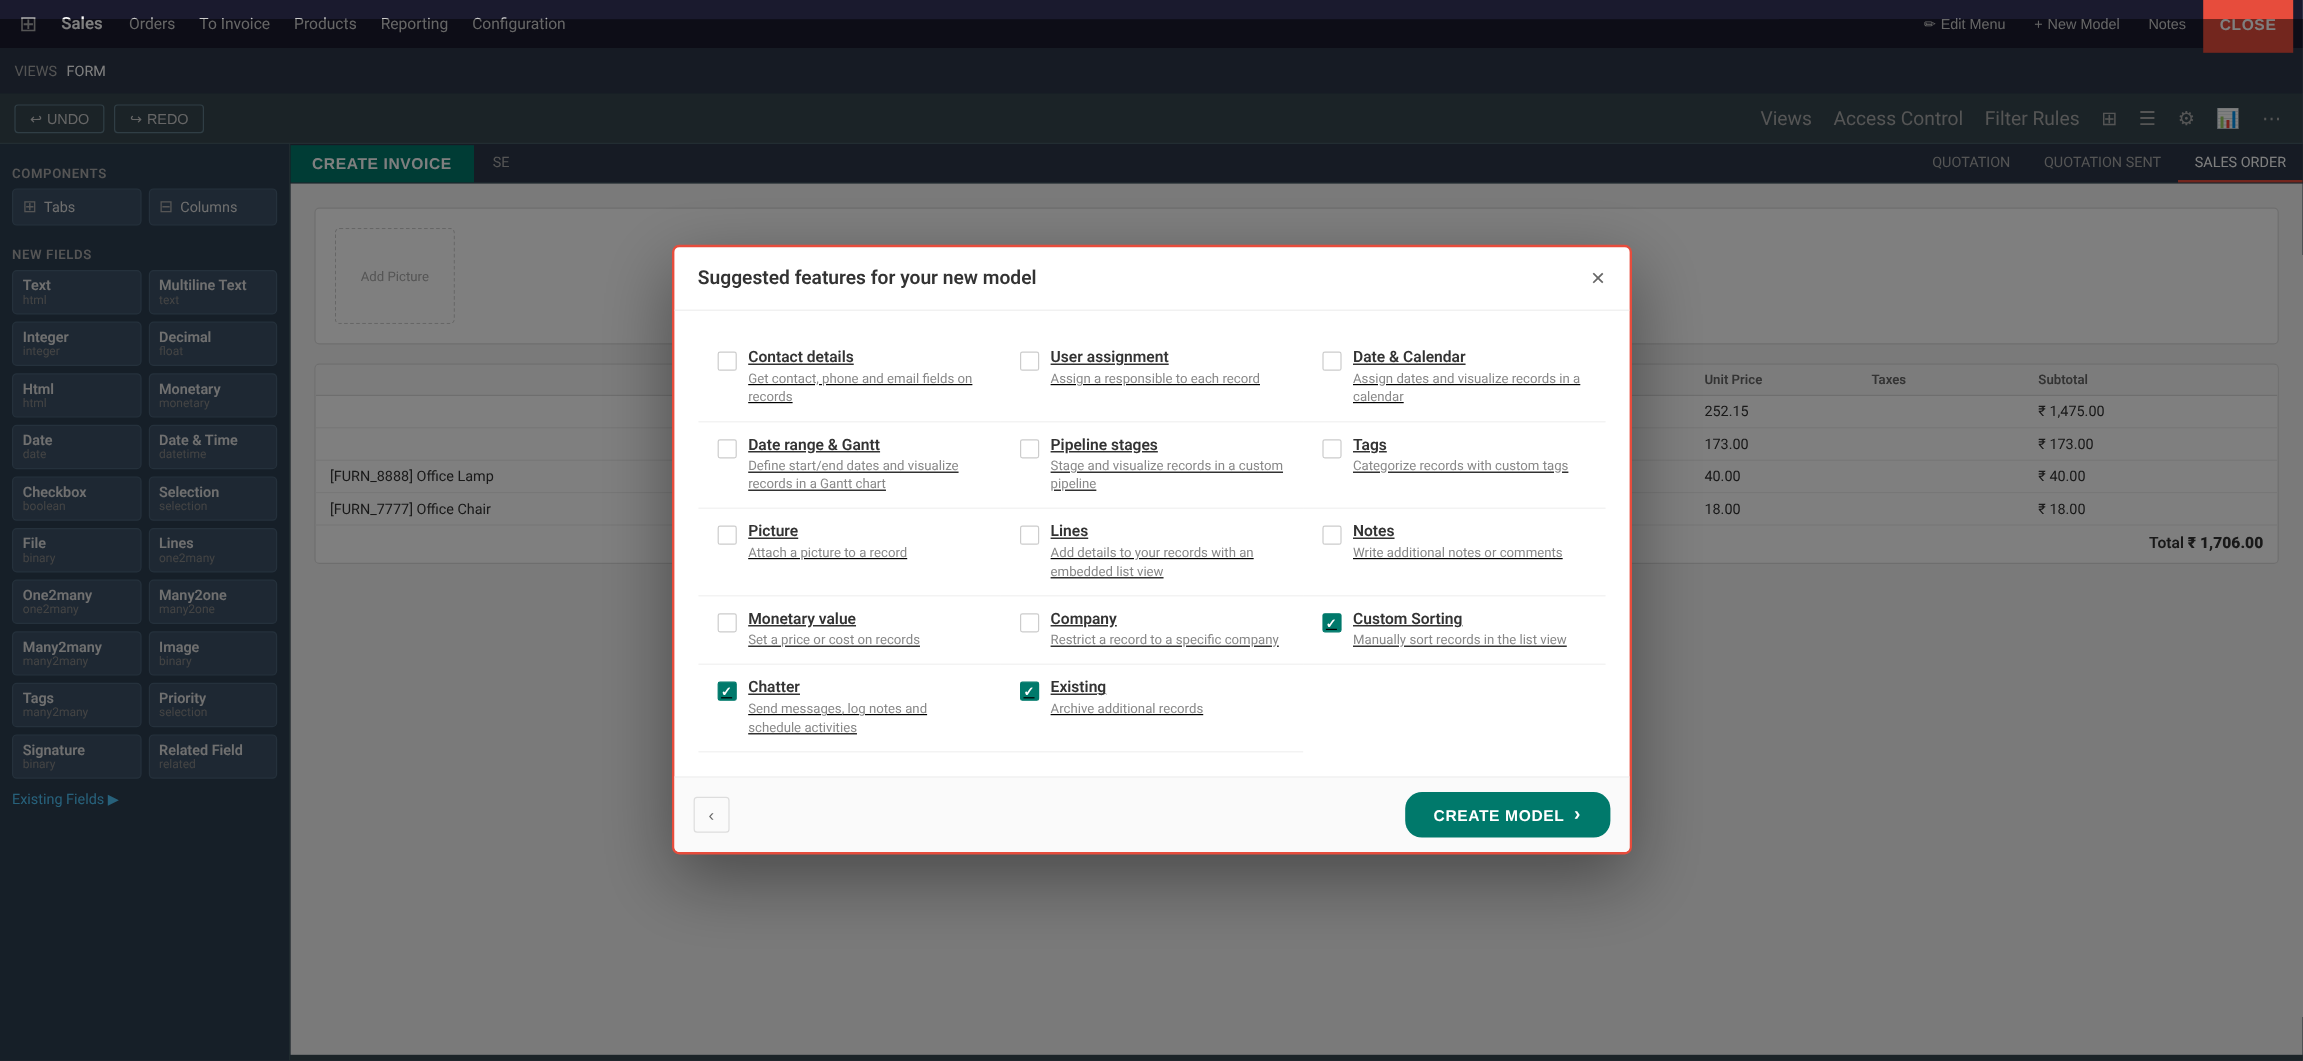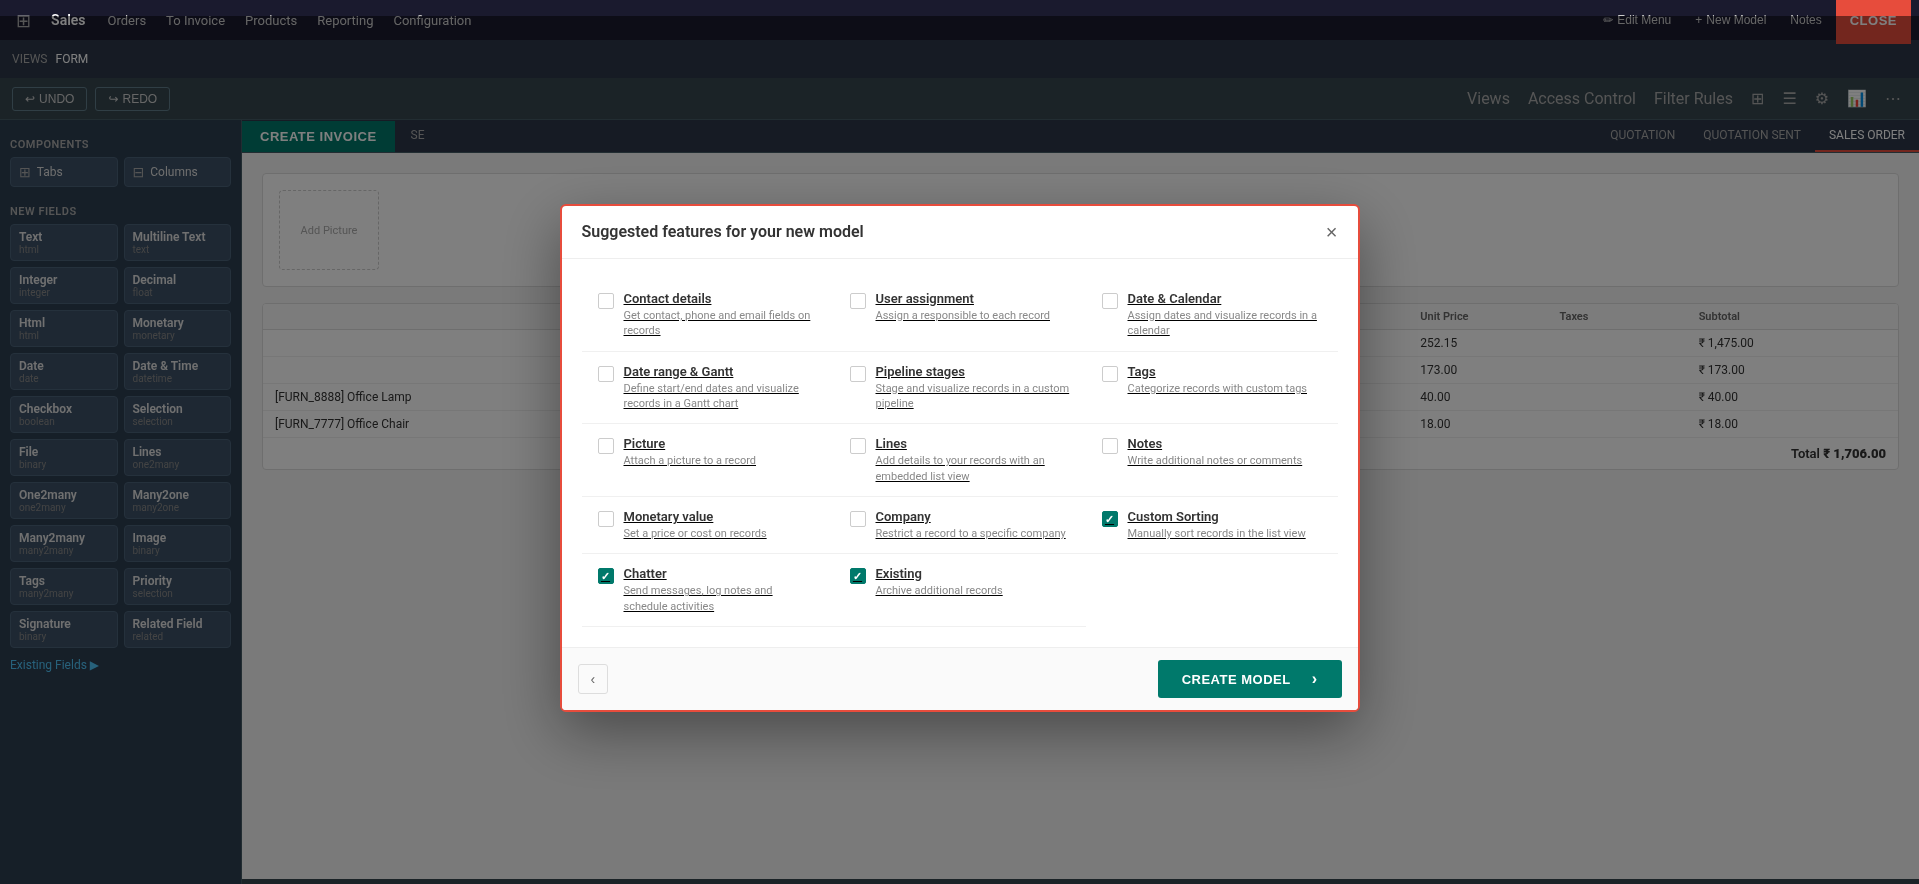--- a/index.html
+++ b/index.html
@@ -98,22 +98,22 @@
     .modal-footer {
       display: flex; align-items: center; justify-content: space-between;
       padding: 12px 16px; border-top: 1px solid #eee; background: #fafafa;
     }
     .footer-back-btn {
       background: none; border: 1px solid #ddd; padding: 6px 12px; cursor: pointer;
       border-radius: 3px; color: #666; font-size: 14px;
     }
     .create-model-btn {
       background: #00796b; color: #fff; border: none; padding: 10px 24px;
-      font-size: 13px; font-weight: 600; border-radius: 3px; cursor: pointer;
-      letter-spacing: 0.5px; display: flex; align-items: center; gap: 21px;
+      font-size: 13px; font-weight: 600; border-radius: 14px; cursor: pointer;
+      letter-spacing: 0.5px; display: flex; align-items: center; gap: 8px;
     }
     .create-model-btn .arrow { font-size: 16px; }
   </style>
 </head>
 <body>
 
 <div class="top-nav">
   <span class="top-nav-apps">⊞</span>
   <span class="top-nav-brand">Sales</span>
   <span class="top-nav-item">Orders</span>

